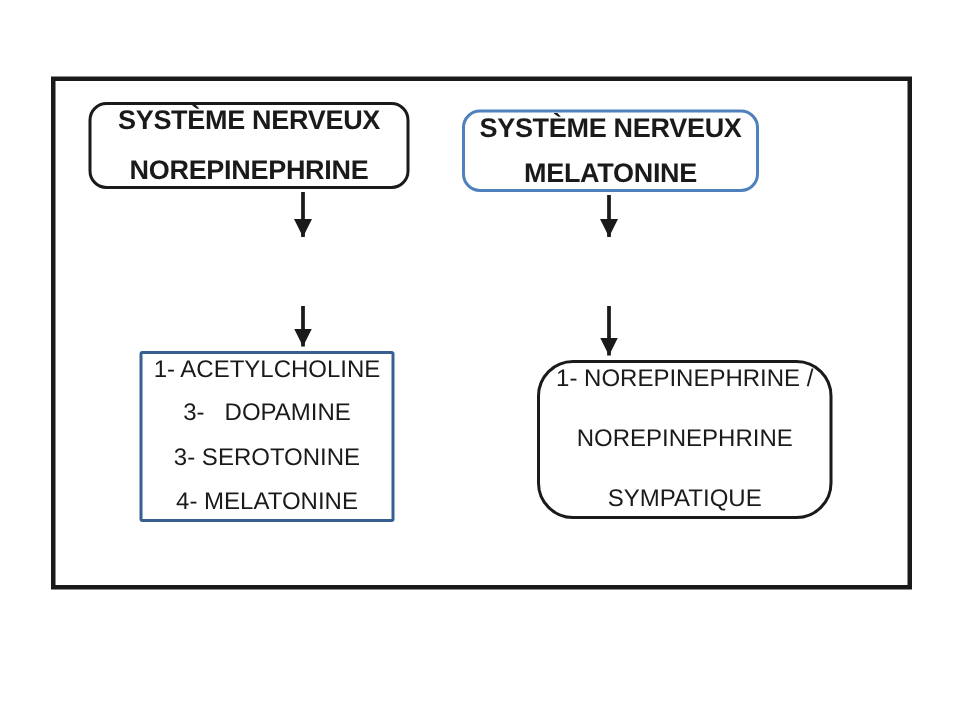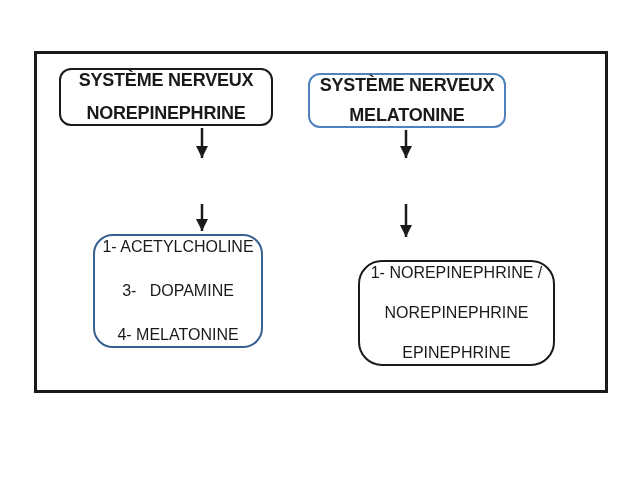--- a/index.html
+++ b/index.html
@@ -34,25 +34,25 @@
     left:308px; top:73px; width:198px; height:55px;
     border:2px solid var(--blue-light); border-radius:12px;
   }
   #node-brainstem{
     left:185px; top:161px; width:242px; height:41px;
     border:2.5px solid var(--ink); border-radius:10px;
     font-weight:bold; font-size:18px; letter-spacing:-0.2px;
   }
   #node-parasympathetic-transmitters{
     left:93px; top:234px; width:170px; height:114px;
-    border:2.5px solid var(--blue-dark); border-radius:20px;
+    border:2.5px solid var(--blue-dark); border-radius:2px;
   }
   #node-sympathetic-transmitters{
     left:358px; top:240px; width:197px; height:106px;
-    border:2.5px solid var(--ink); border-radius:24px;margin-top:20px;
+    border:2.5px solid var(--ink); border-radius:24px;
   }
   svg.arrows{ position:absolute; left:0; top:0; width:640px; height:480px; pointer-events:none; }
   svg.arrows line{ stroke:var(--ink); stroke-width:2.5; }
   svg.arrows .head{ fill:var(--ink); }
 </style>
 </head>
 <body>
 
 <div class="canvas">
 
@@ -65,27 +65,28 @@
 
   <div class="node header-node" id="node-sympathetic">
     <div>SYSTÈME NERVEUX</div>
     <div>MELATONINE</div>
   </div>
 
 
   <div class="node list-node" id="node-parasympathetic-transmitters">
     <div>1- ACETYLCHOLINE</div>
     <div>3-   DOPAMINE</div>
+    <div>3- SEROTONINE</div>
     <div>4- MELATONINE</div>
   </div>
 
   <div class="node list-node" id="node-sympathetic-transmitters">
     <div>1- NOREPINEPHRINE /</div>
     <div>NOREPINEPHRINE</div>
-    <div>EPINEPHRINE</div>
+    <div>SYMPATIQUE</div>
   </div>
 
   <svg class="arrows" viewBox="0 0 640 480">
     <defs>
       <marker id="arrowhead" markerUnits="userSpaceOnUse" markerWidth="14" markerHeight="14" refX="12" refY="6" orient="auto">
         <path class="head" d="M0,0 L12,6 L0,12 Z"></path>
       </marker>
     </defs>
     <line x1="202" y1="128" x2="202" y2="158" marker-end="url(#arrowhead)"></line>
     <line x1="406" y1="130" x2="406" y2="158" marker-end="url(#arrowhead)"></line>

